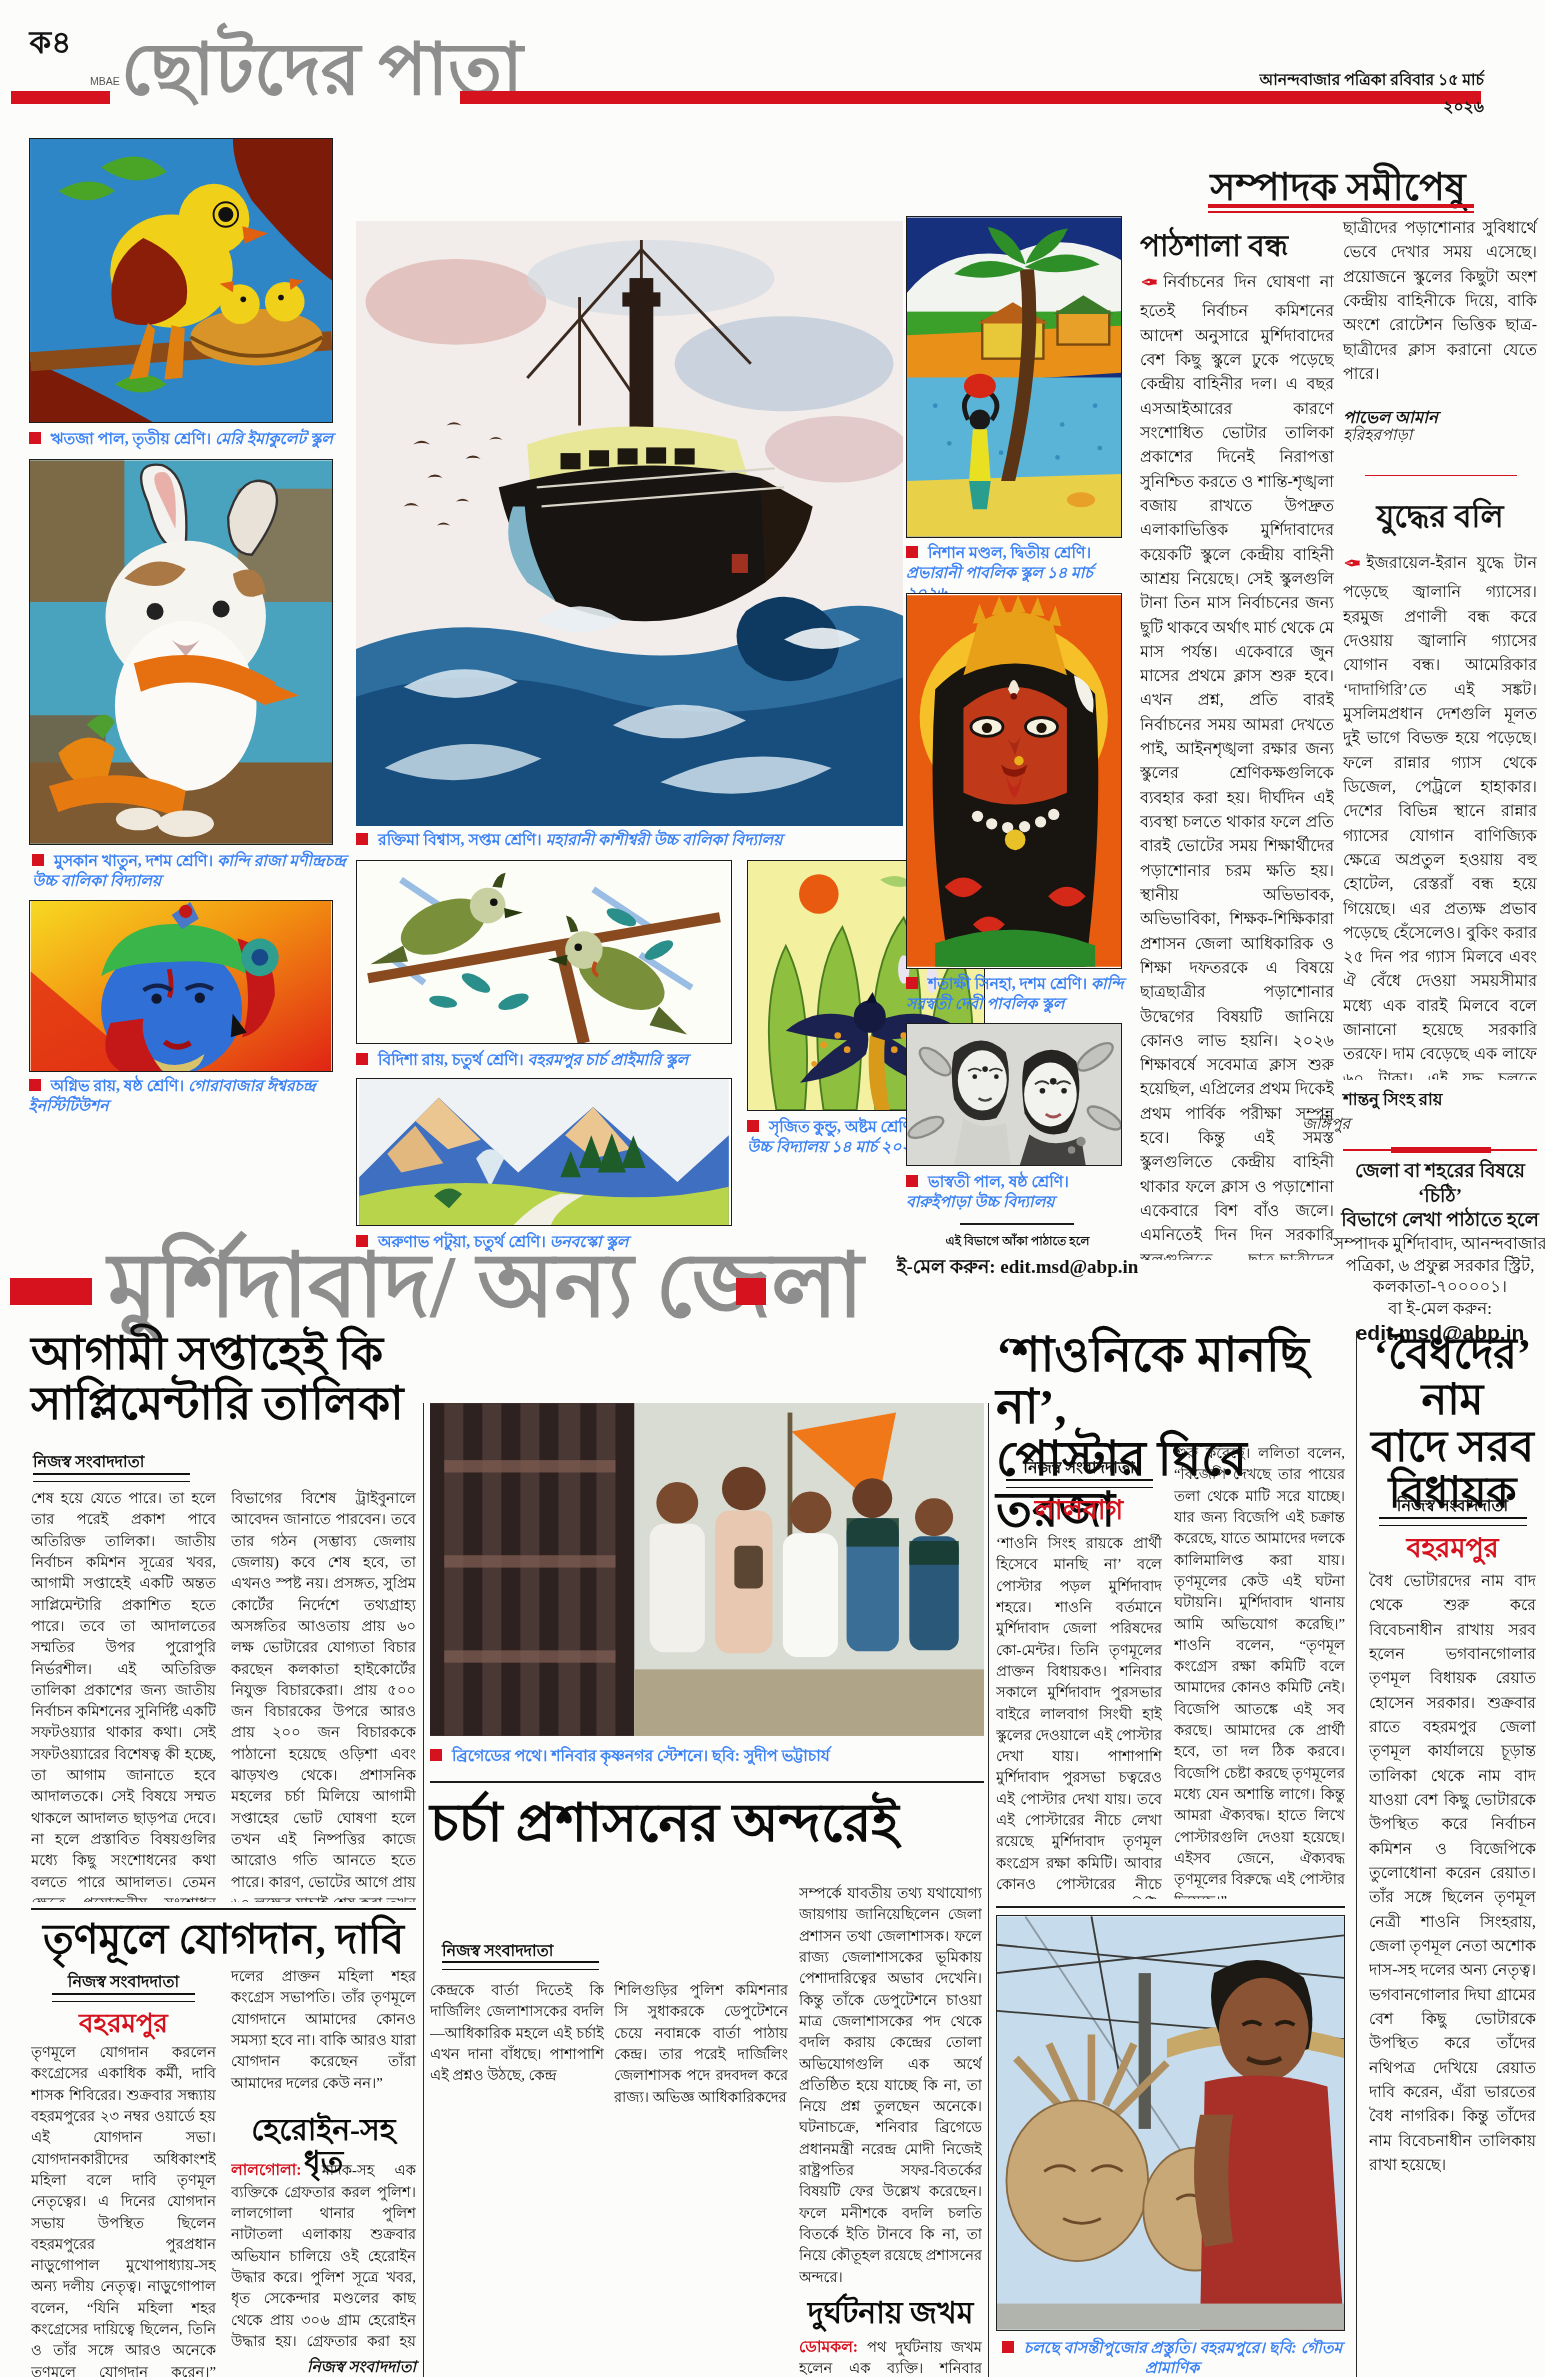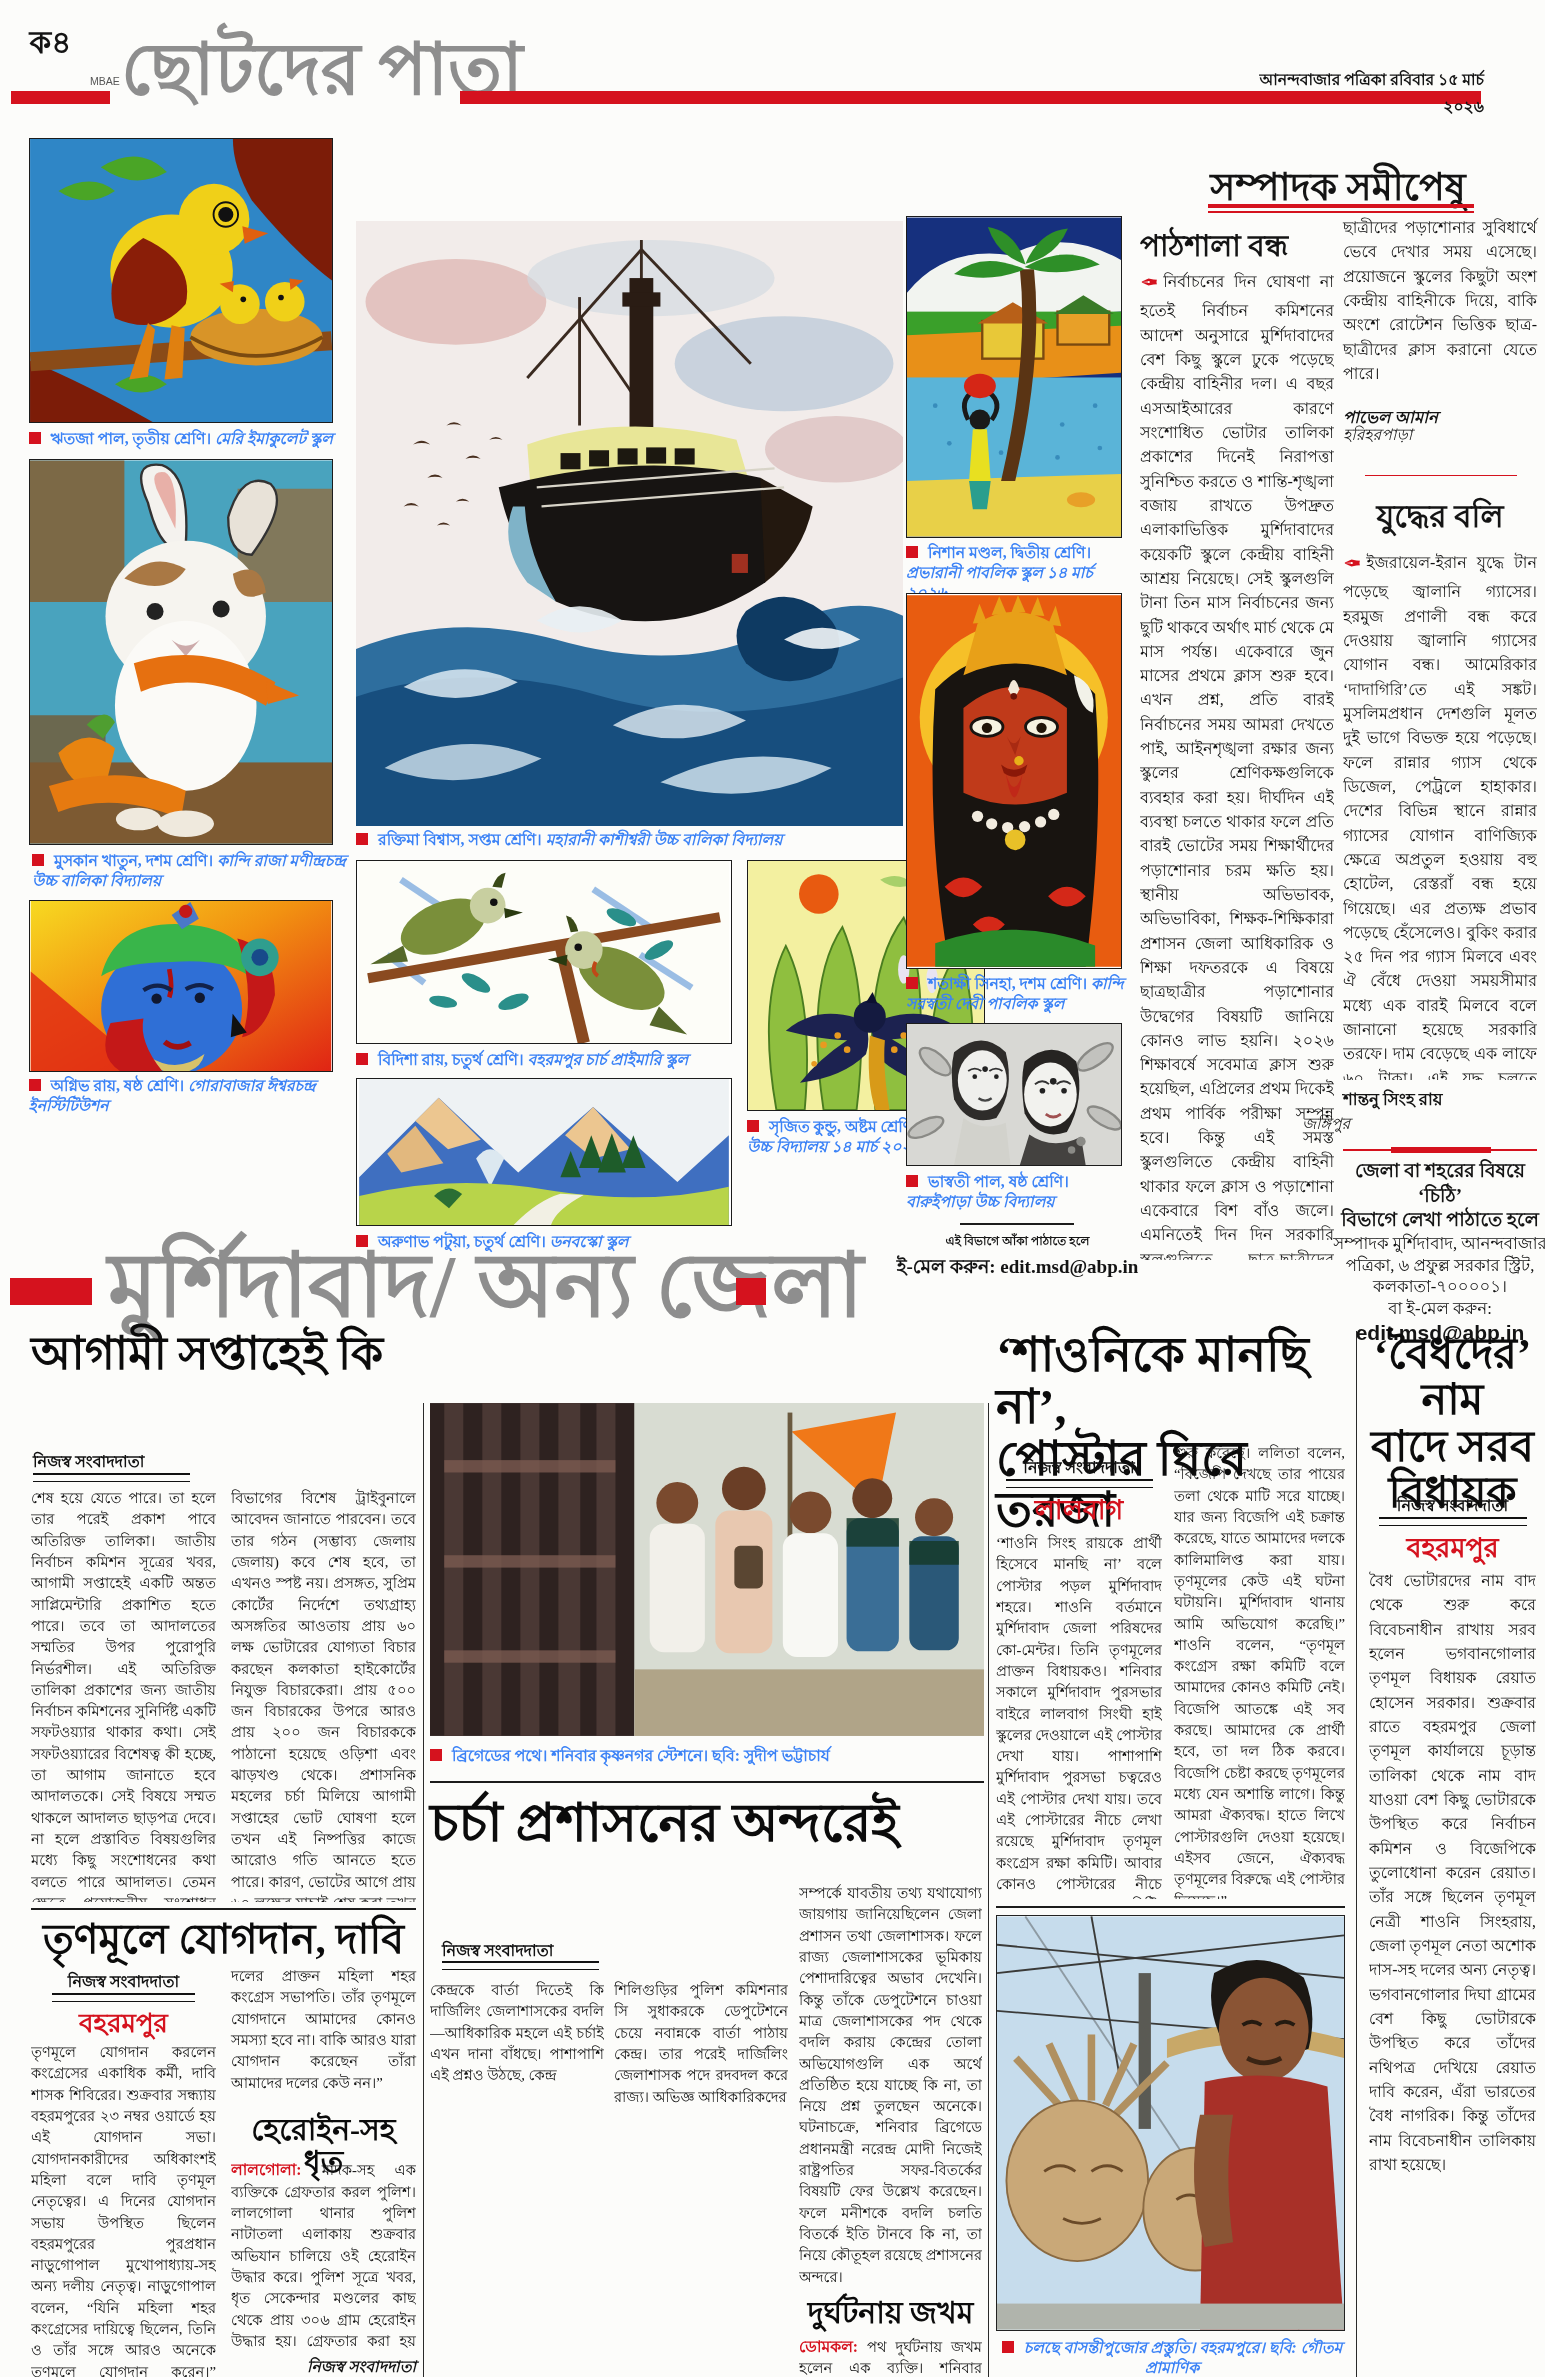--- a/index.html
+++ b/index.html
@@ -488,20 +488,21 @@
   <div class="abs red" style="left:9.5px;top:1278px;width:82px;height:27px;"></div>
   <div class="abs gray-mast" style="left:108px;top:1242px;font-size:89px;">মুর্শিদাবাদ/ অন্য জেলা</div>
   <div class="abs red" style="left:736px;top:1278px;width:30px;height:27px;"></div>
 
   <div class="abs vrule" style="left:423px;top:1403px;height:980px;"></div>
   <div class="abs vrule" style="left:988px;top:1403px;height:980px;"></div>
   <div class="abs vrule" style="left:1356px;top:1331px;height:1051px;"></div>
 
   <div class="abs headline" style="left:31px;top:1329px;width:388px;font-size:46px;">
     <div>আগামী সপ্তাহেই কি</div>
+    <div>সাপ্লিমেন্টারি তালিকা</div>
   </div>
   <div class="abs byline" style="left:33px;top:1449px;">নিজস্ব সংবাদদাতা</div>
   <div class="abs byline-rule" style="left:33px;top:1473px;width:157px;"></div>
   <div class="abs bodytext" style="left:31px;top:1488px;width:185px;height:414px;overflow:hidden;">শেষ হয়ে যেতে পারে। তা হলে তার পরেই প্রকাশ পাবে অতিরিক্ত তালিকা। জাতীয় নির্বাচন কমিশন সূত্রের খবর, আগামী সপ্তাহেই একটি অন্তত সাপ্লিমেন্টারি প্রকাশিত হতে পারে। তবে তা আদালতের সম্মতির উপর পুরোপুরি নির্ভরশীল। এই অতিরিক্ত তালিকা প্রকাশের জন্য জাতীয় নির্বাচন কমিশনের সুনির্দিষ্ট একটি সফটওয়্যার থাকার কথা। সেই সফটওয়্যারের বিশেষত্ব কী হচ্ছে, তা আগাম জানাতে হবে আদালতকে। সেই বিষয়ে সম্মত থাকলে আদালত ছাড়পত্র দেবে। না হলে প্রস্তাবিত বিষয়গুলির মধ্যে কিছু সংশোধনের কথা বলতে পারে আদালত। তেমন ক্ষেত্রে প্রয়োজনীয় সংশোধন সেরে তার পরে সেই সফটওয়্যার চূড়ান্ত হবে। এই সূত্রে কমিশনের আধিকারিকদের একাংশের ধারণা, এই কাজ আগামী সপ্তাহের মাঝামাঝি</div>
   <div class="abs bodytext" style="left:231px;top:1488px;width:185px;height:414px;overflow:hidden;">বিভাগের বিশেষ ট্রাইবুনালে আবেদন জানাতে পারবেন। তবে তার গঠন (সম্ভাব্য জেলায় জেলায়) কবে শেষ হবে, তা এখনও স্পষ্ট নয়। প্রসঙ্গত, সুপ্রিম কোর্টের নির্দেশে তথ্যগ্রাহ্য অসঙ্গতির আওতায় প্রায় ৬০ লক্ষ ভোটারের যোগ্যতা বিচার করছেন কলকাতা হাইকোর্টের নিযুক্ত বিচারকেরা। প্রায় ৫০০ জন বিচারকের উপরে আরও প্রায় ২০০ জন বিচারককে পাঠানো হয়েছে ওড়িশা এবং ঝাড়খণ্ড থেকে। প্রশাসনিক মহলের চর্চা মিলিয়ে আগামী সপ্তাহের ভোট ঘোষণা হলে তখন এই নিষ্পত্তির কাজে আরোও গতি আনতে হতে পারে। কারণ, ভোটের আগে প্রায় ৬০ লক্ষের যাচাই শেষ করা তখন অনেক বেশি জরুরি হয়ে পড়বে।</div>
 
   <div class="abs hrule" style="left:31px;top:1908px;width:385px;height:1.9px;"></div>
 
   <div class="abs headline center" style="left:31px;top:1917px;width:385px;font-size:41px;">তৃণমূলে যোগদান, দাবি</div>
   <div class="abs byline center" style="left:31px;top:1969px;width:185px;">নিজস্ব সংবাদদাতা</div>

